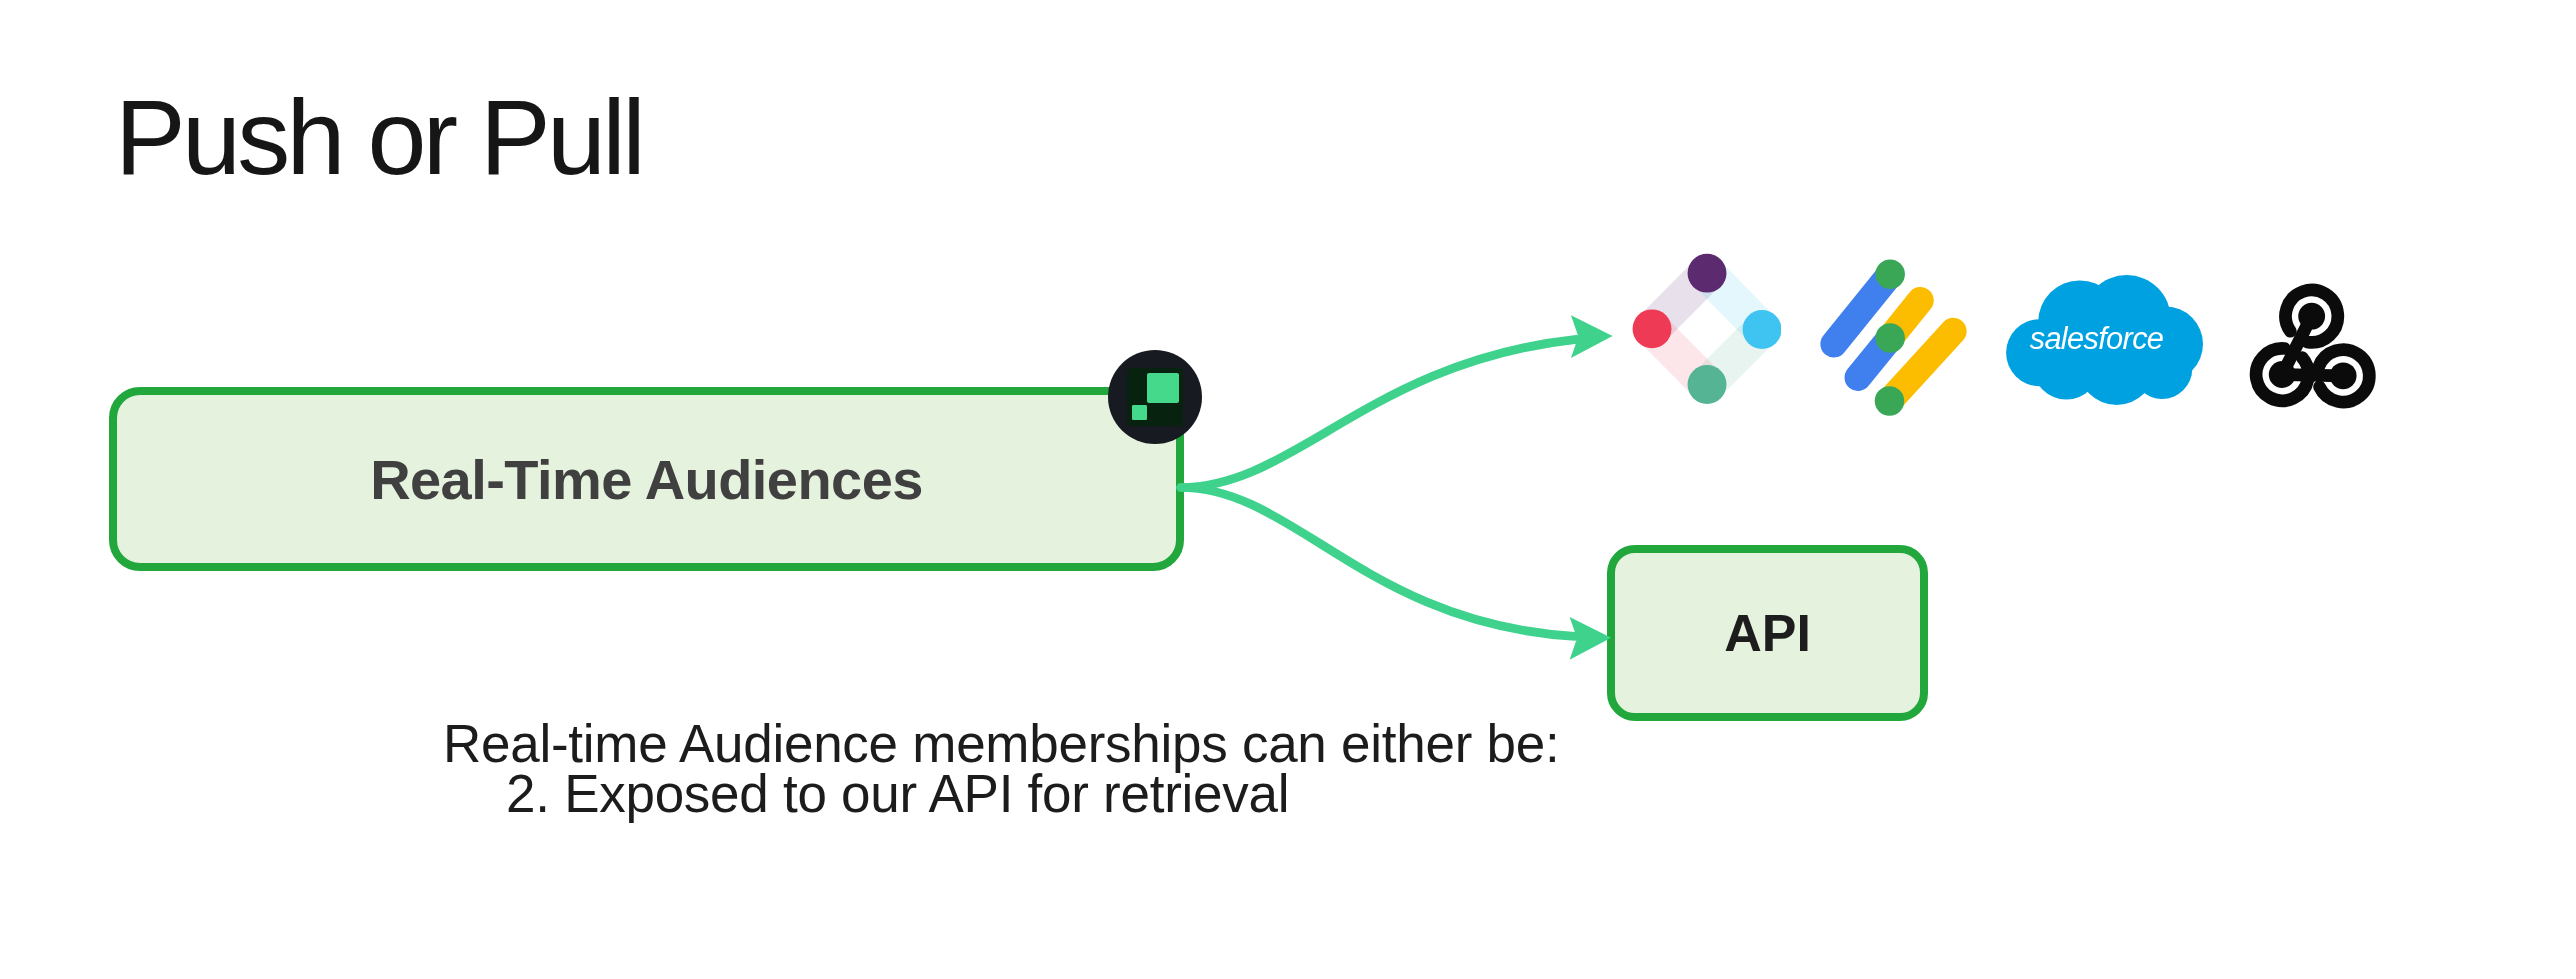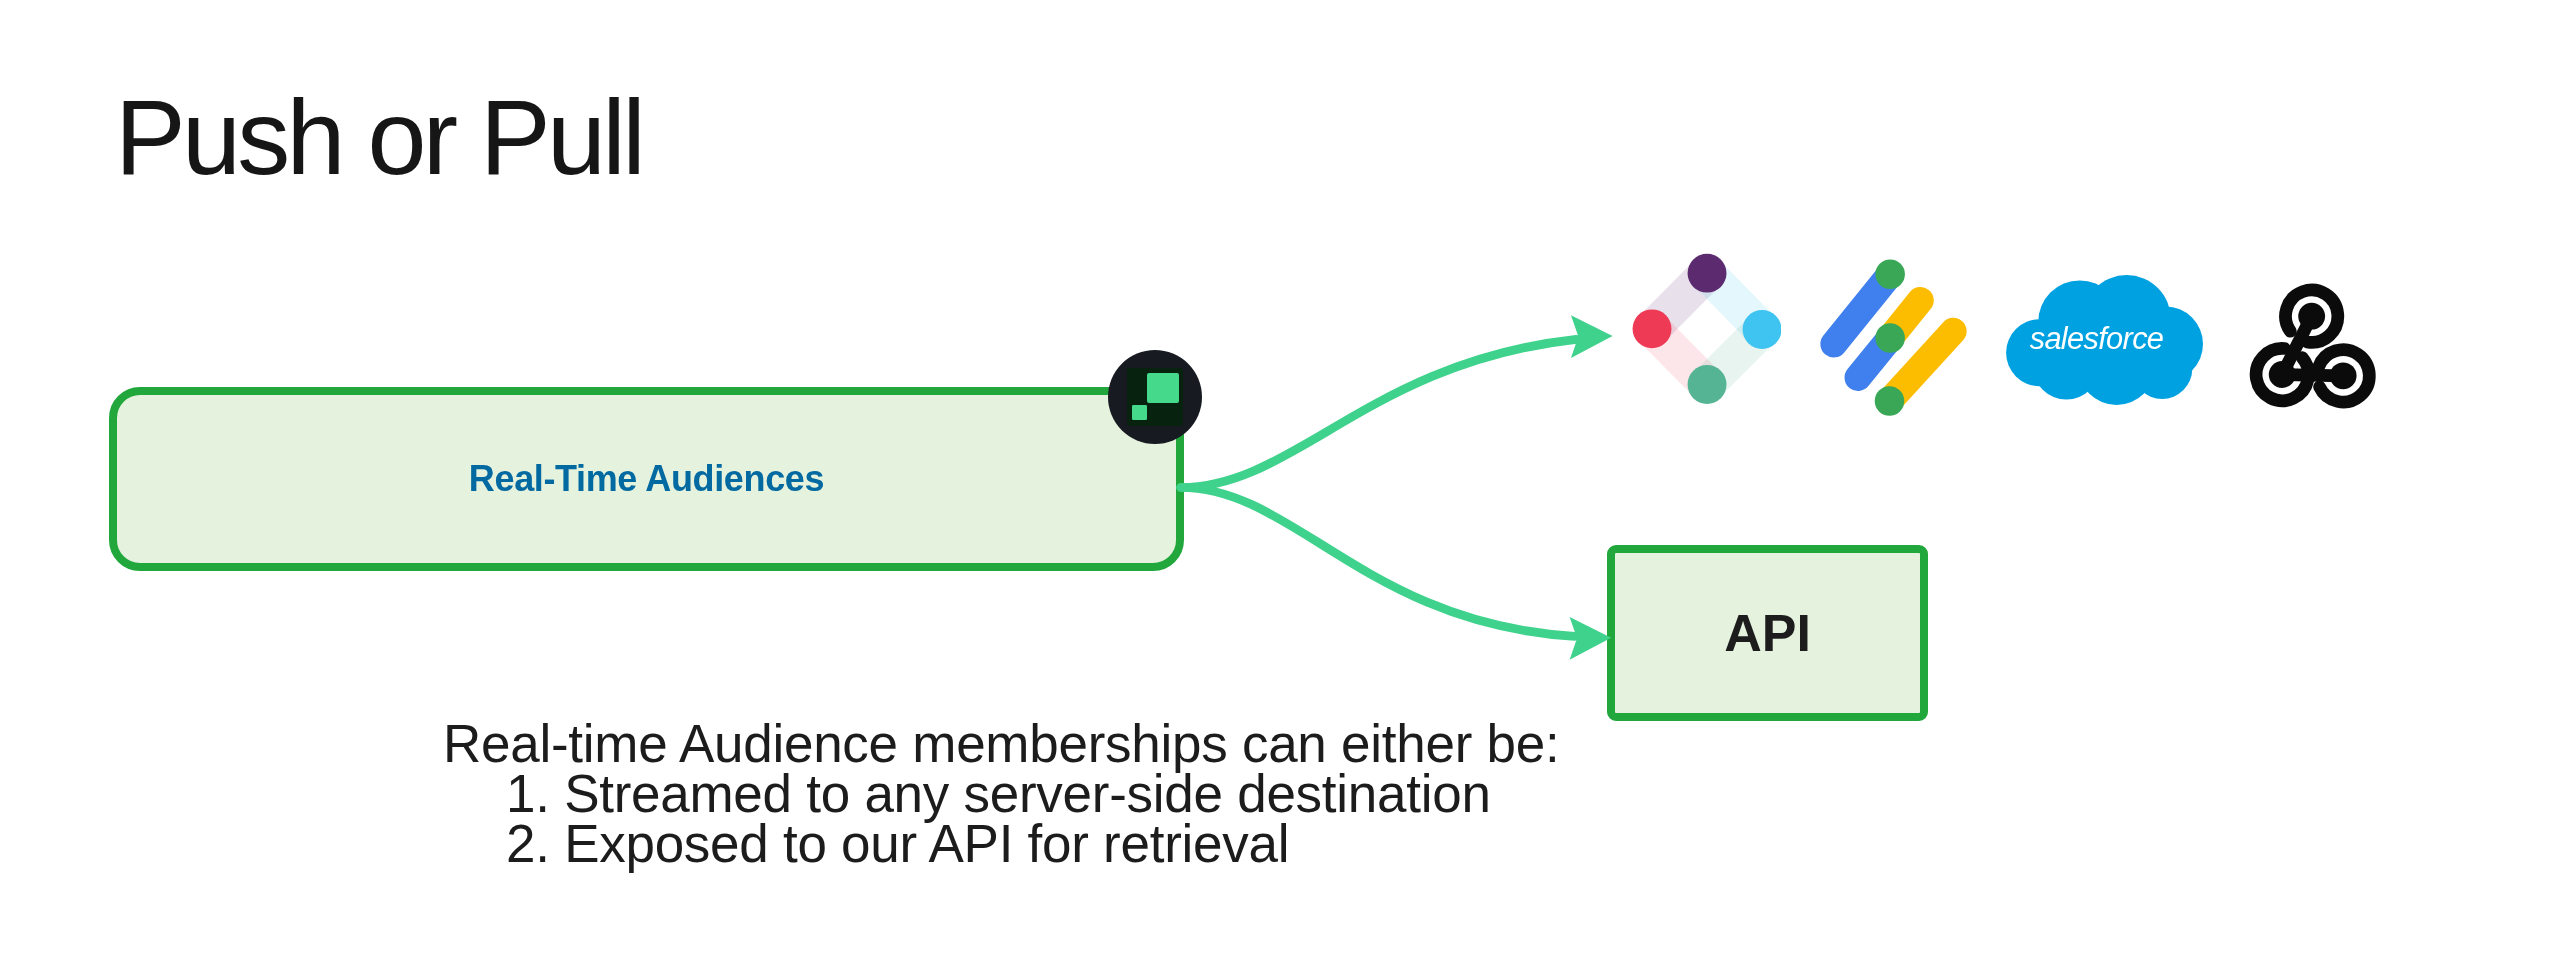--- a/index.html
+++ b/index.html
@@ -15,22 +15,22 @@
     font-size:106px;font-weight:400;letter-spacing:-0.035em;color:#161616;
     line-height:1.1;white-space:nowrap;
   }
   
   .node{
     box-sizing:border-box;
     background:#e5f3de;border:8px solid #21a73c;border-radius:31px;
     display:flex;align-items:center;justify-content:center;
   }
   .node-main{left:109px;top:387px;width:1075px;height:184px;}
-  .node-main .node-label{font-size:36px;font-weight:700;letter-spacing:-0.01em;color:#0369a1;}
-  .node-api{left:1607px;top:545px;width:321px;height:176px;border-radius:9px;}
+  .node-main .node-label{font-size:56px;font-weight:700;letter-spacing:-0.01em;color:#404040;}
+  .node-api{left:1607px;top:545px;width:321px;height:176px;border-radius:28px;}
   .node-api .node-label{font-size:52px;font-weight:700;color:#1d1d1d;}
   
   .badge{
     left:1108px;top:350px;width:94px;height:94px;border-radius:50%;
     background:#171b21;
   }
   .badge-square{
     position:absolute;left:19px;top:18px;width:56px;height:58px;
     background:#07230f;border-radius:3.4px;
   }
@@ -124,16 +124,15 @@
   </g>
   <g fill="#0b0b0b">
     <circle cx="101" cy="61" r="20"></circle>
     <circle cx="57" cy="148" r="20"></circle>
     <circle cx="148" cy="150" r="20"></circle>
   </g>
 </svg>
 
 <div class="abs notes">
   <div class="note-intro">Real-time Audience memberships can either be:</div>
-  <div class="note-item">1. Streamed to any server-side destination</div>
   <div class="note-item">2. Exposed to our API for retrieval</div>
 </div>
 
 
 </body></html>

